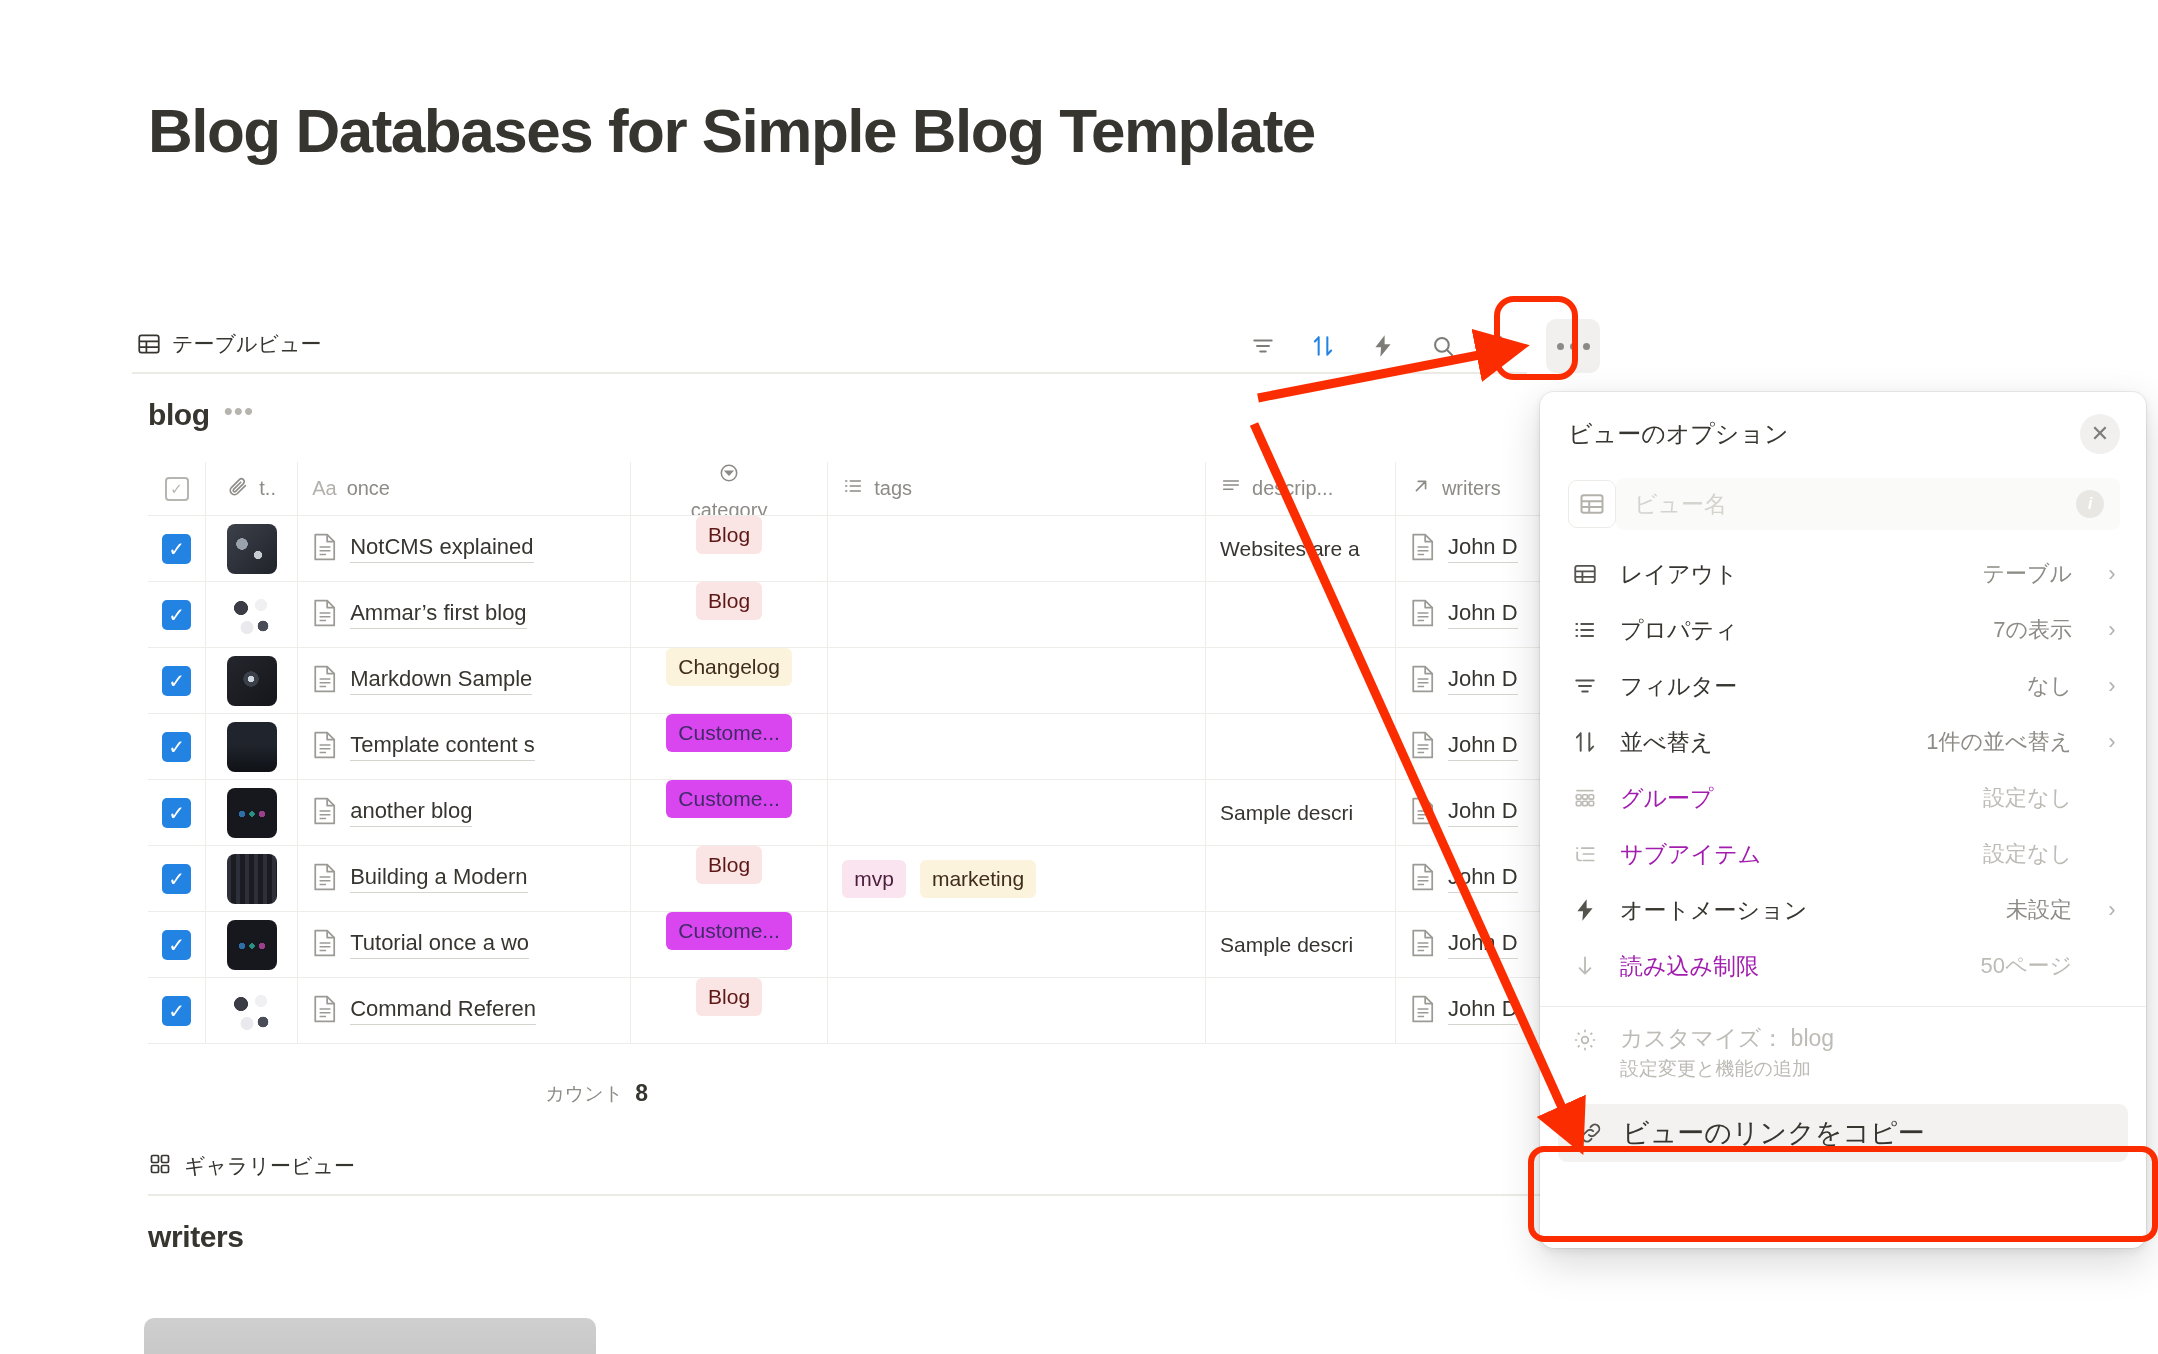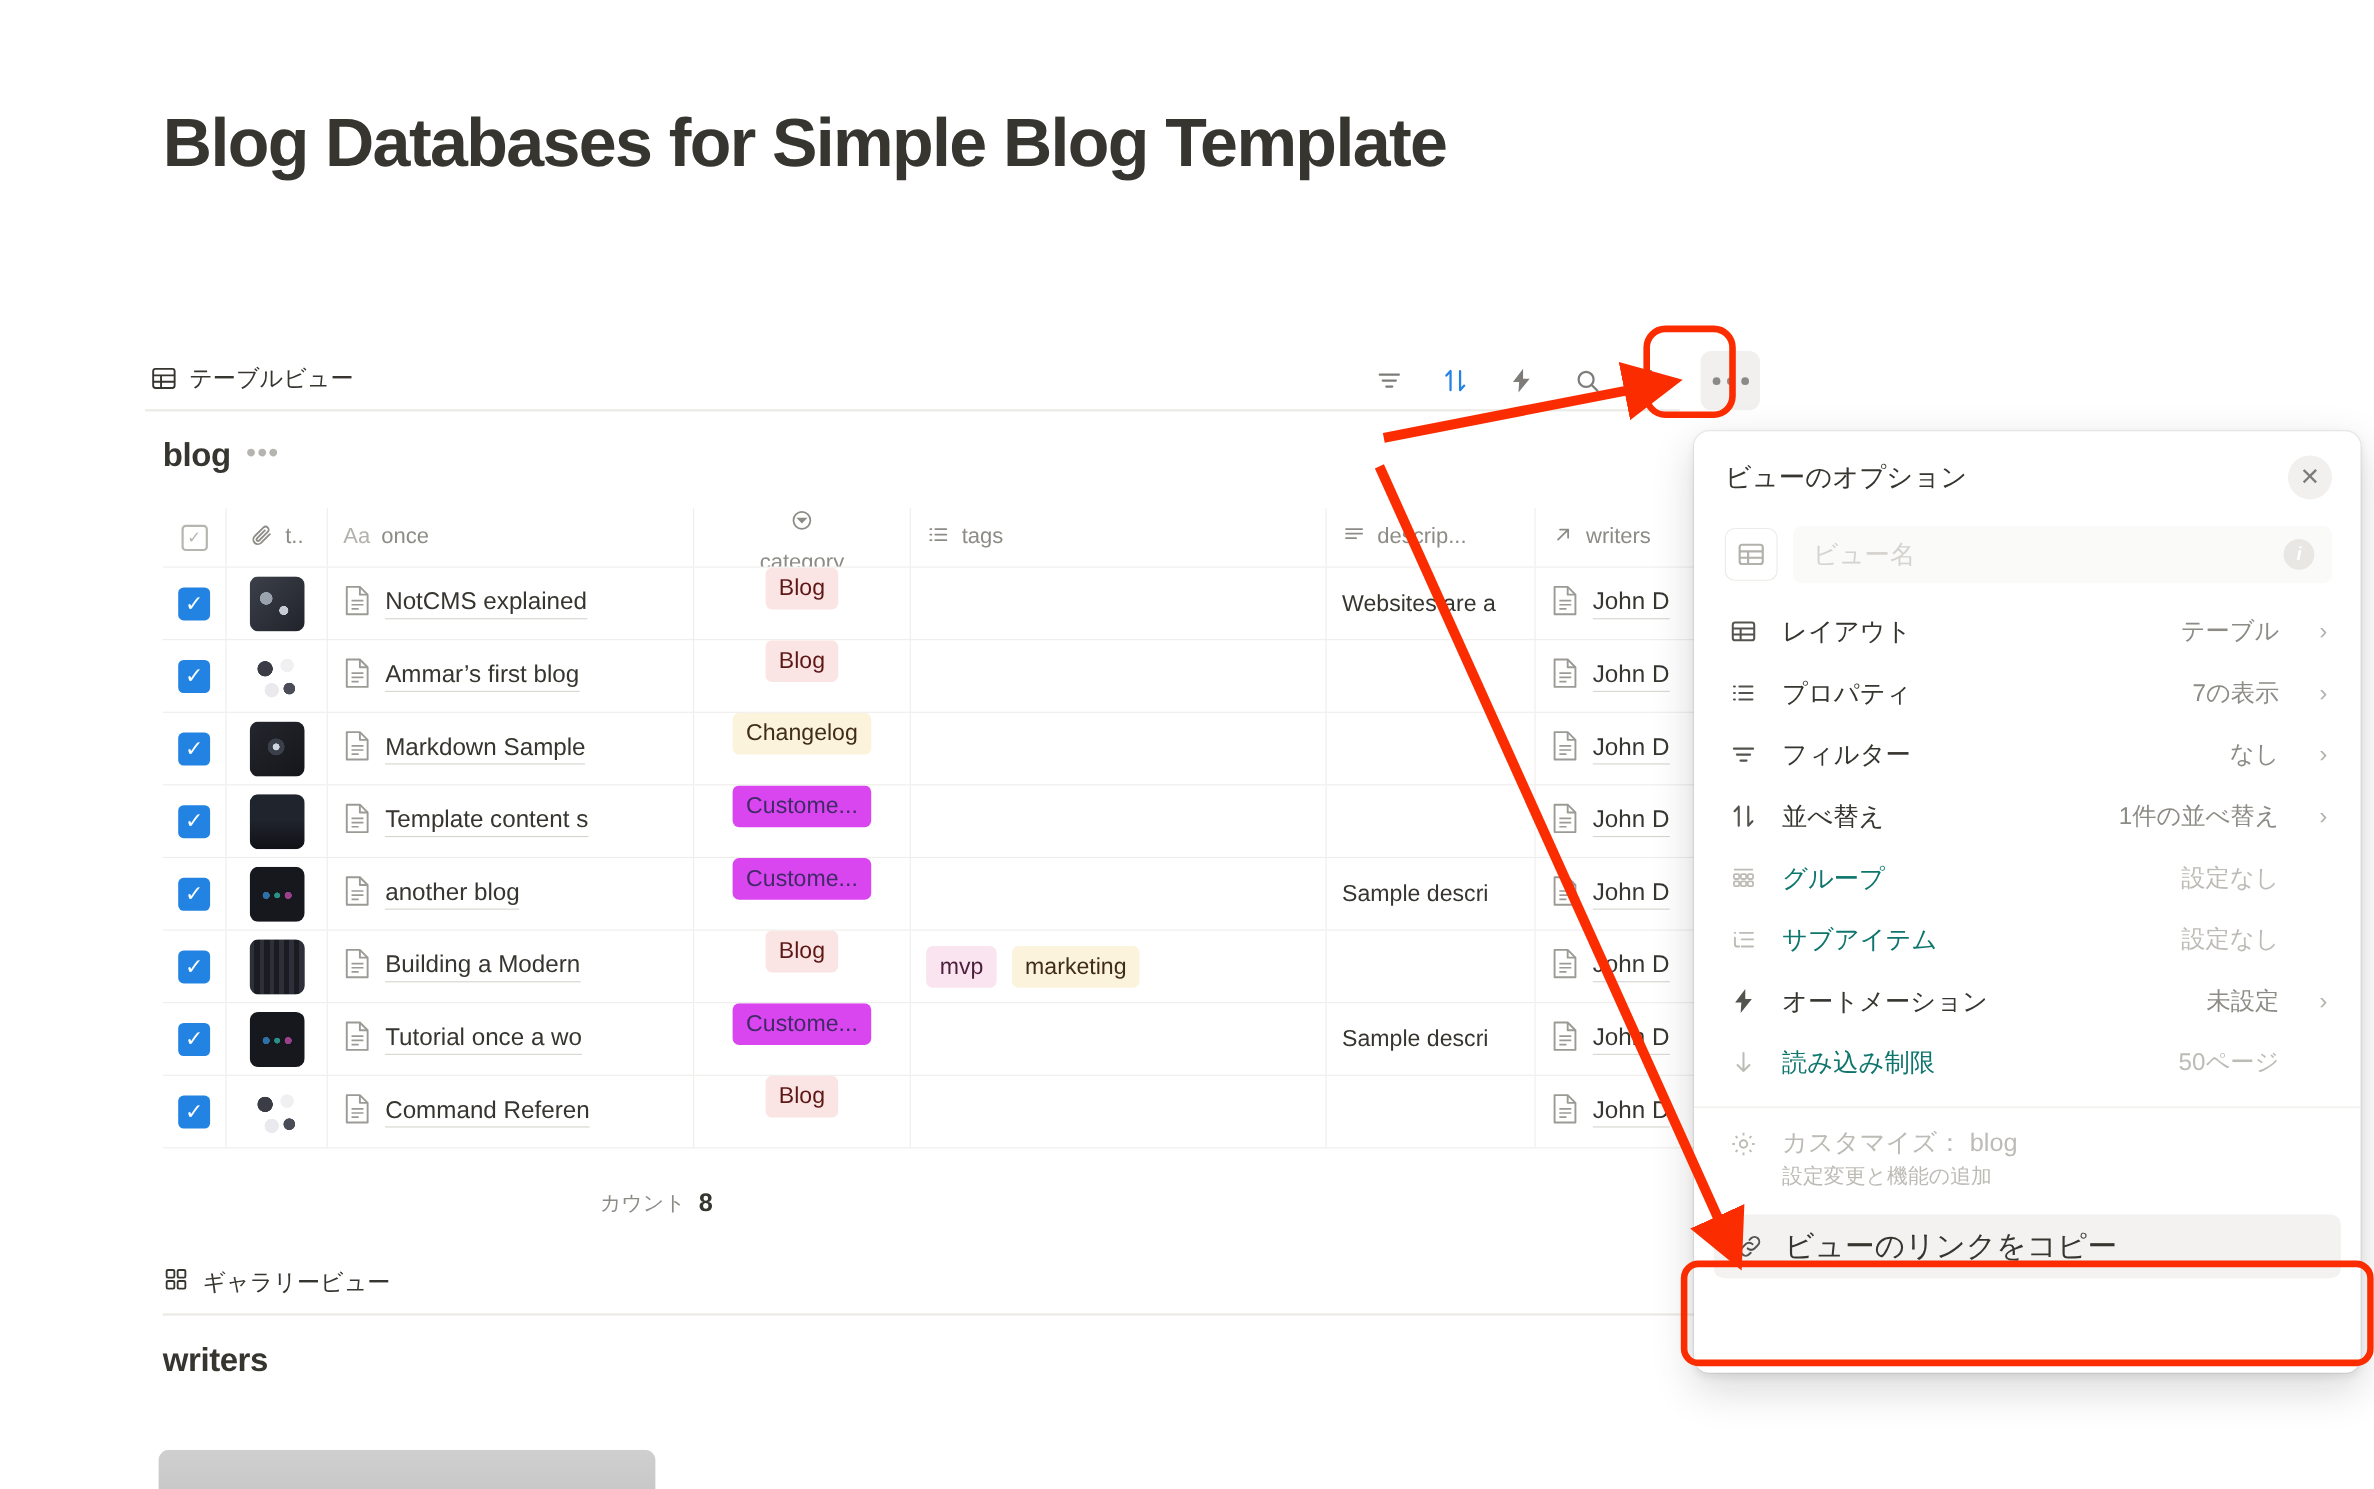--- a/index.html
+++ b/index.html
@@ -182,21 +182,21 @@
     display:flex; align-items:center; justify-content:space-between;
     padding: 22px 26px 10px 28px;
   }
   .panel-title { font-size:24px; color:#37352f; }
   .close-btn {
     width:40px; height:40px; border-radius:50%;
     background:#f1f0ee; color:#7d7c78;
     display:flex; align-items:center; justify-content:center;
     font-size:22px; cursor:pointer;
   }
-  .name-row { display:flex; align-items:center; gap:14px; padding: 14px 26px 16px 28px; }
+  .name-row { display:flex; align-items:center; gap:0; padding: 14px 26px 16px 28px; }
   .name-icon {
     width:48px; height:48px; border-radius:9px;
     border:1px solid #edebe7;
     display:flex;align-items:center;justify-content:center;
     color:#b3b1ab;
   }
   .name-input {
     flex:1; height:52px; border-radius:8px; background:#fafaf9;
     display:flex; align-items:center; justify-content:space-between;
     padding: 0 16px 0 18px;
@@ -210,21 +210,21 @@
   .mrow {
     display:flex; align-items:center;
     height:56px; padding:0 26px 0 28px;
     gap:18px; cursor:pointer;justify-content:flex-end;
   }
   .mrow .mi { width:34px; display:flex; align-items:center; justify-content:center; color:#55534e; }
   .mrow .ml { flex:1; font-size:23px; color:#37352f; }
   .mrow .mv { font-size:22px; color:#8d8b85; white-space:nowrap; }
   .mrow .mc { color:#b3b1ab; font-size:22px; margin-left:14px; width:16px; text-align:center; }
   .mrow.dim .mi, .mrow.dim .ml, .mrow.dim .mv { color:#bdbbb5; }
-  .mrow.dim .ml { color:#0f766e; }
+  .mrow.dim .ml { color:#a21caf; }
 
   .divider { height:1px; background:#edebe7; margin:12px 0; }
 
   .custom-row { display:flex; align-items:flex-start; gap:18px; padding: 4px 26px 8px 28px; }
   .custom-row .mi { width:34px; display:flex; align-items:center; justify-content:center; color:#bdbbb5; padding-top:4px;}
   .custom-main { font-size:23px; color:#bdbbb5; line-height:1.35; }
   .custom-sub { font-size:19px; color:#bdbbb5; margin-top:2px; }
 
   .copy-wrap { padding: 14px 18px 16px 18px; }
   .copy-item {

